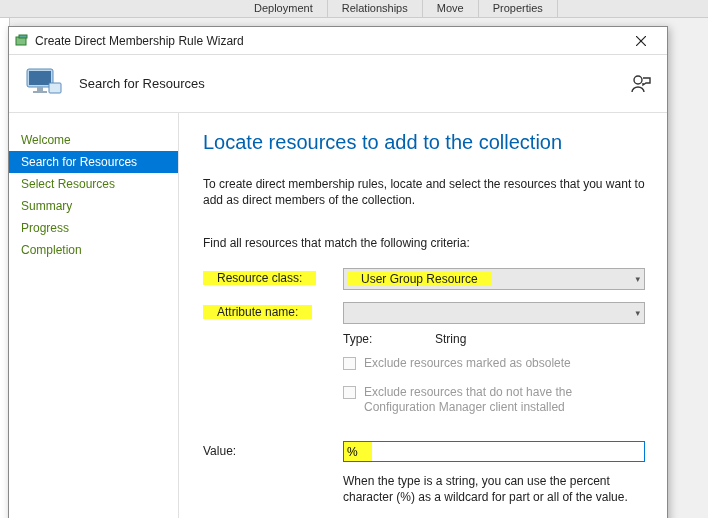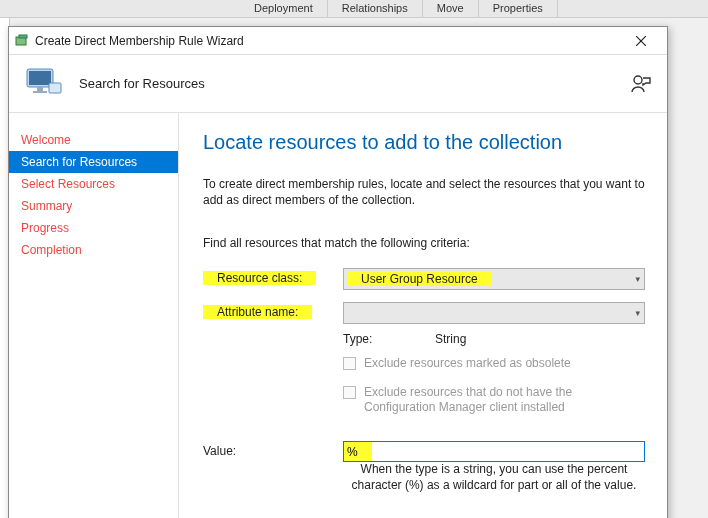--- a/index.html
+++ b/index.html
@@ -11,41 +11,41 @@
 .titlebar { height: 28px; display: flex; align-items: center; padding: 0 6px; border-bottom: 1px solid #ddd; font-size: 12px; color: #222; }
 .titlebar .ticon { width: 14px; height: 14px; margin-right: 6px; display: flex; align-items: center; justify-content: center; }
 .titlebar .spacer { flex: 1; }
 .titlebar .close { width: 40px; height: 24px; display: flex; align-items: center; justify-content: center; cursor: pointer; font-size: 14px; color: #222; }
 .header { height: 58px; display: flex; align-items: center; padding: 0 14px; border-bottom: 1px solid #e0e0e0; }
 .header .hicon { width: 42px; height: 42px; margin-right: 14px; }
 .header .htext { font-size: 13px; color: #222; flex: 1; }
 .header .hficon { width: 24px; height: 24px; }
 .body { flex: 1; display: flex; }
 .nav { width: 170px; border-right: 1px solid #e0e0e0; padding-top: 16px; }
-.nav-item { padding: 4px 12px; font-size: 12px; color: #ef4444; cursor: pointer; }
+.nav-item { padding: 4px 12px; font-size: 12px; color: #4d7c0f; cursor: pointer; }
 .nav-item.active { background: #0078d7; color: #fff; }
 .content { flex: 1; padding: 18px 22px 0 24px; font-size: 12px; color: #222; overflow: hidden; }
 .content h1 { font-size: 20px; font-weight: 400; color: #0063b1; margin-bottom: 22px; }
 .blurb { margin-bottom: 28px; line-height: 1.35; }
 .criteria { margin-bottom: 18px; }
 .row { display: flex; align-items: flex-start; margin-bottom: 12px; }
 .row .lbl { width: 140px; padding-top: 3px; }
 .row .ctrl { flex: 1; }
 .highlight { background: #ffff30; display: inline; padding: 0 14px; }
 .sel { width: 100%; height: 22px; border: 1px solid #adadad; background: #e8e8e8; font-size: 12px; padding: 1px 3px; position: relative; display: flex; align-items: center; cursor: pointer; }
 .sel .arr { position: absolute; right: 4px; top: 50%; transform: translateY(-50%); font-size: 9px; color: #555; }
 .typerow { display: flex; margin-top: 8px; margin-bottom: 10px; font-size: 12px; gap: 24px; }
 .typerow .k { width: 68px; }
 .chk { display: flex; align-items: flex-start; margin-bottom: 14px; color: #9a9a9a; font-size: 12px; line-height: 1.25; }
 .chk .box { width: 13px; height: 13px; border: 1px solid #bbb; background: #fafafa; margin-right: 8px; margin-top: 1px; flex-shrink: 0; }
 .valrow { display: flex; margin-top: 6px; }
 .valrow .lbl { width: 140px; padding-top: 3px; }
 .valrow .ctrl { flex: 1; }
 .valinput { width: 100%; height: 21px; border: 1px solid #0078d7; font-size: 12px; padding: 1px 3px; outline: none; }
-.hint { font-size: 12px; color: #222; margin-top: 0; line-height: 1.3; text-align: center; }
+.hint { font-size: 12px; color: #222; margin-top: 12px; line-height: 1.3; }
 </style>
 </head>
 <body>
 
 <div class="bg-toolbar">
   <span>Deployment</span>
   <span>Relationships</span>
   <span>Move</span>
   <span>Properties</span>
 </div>

